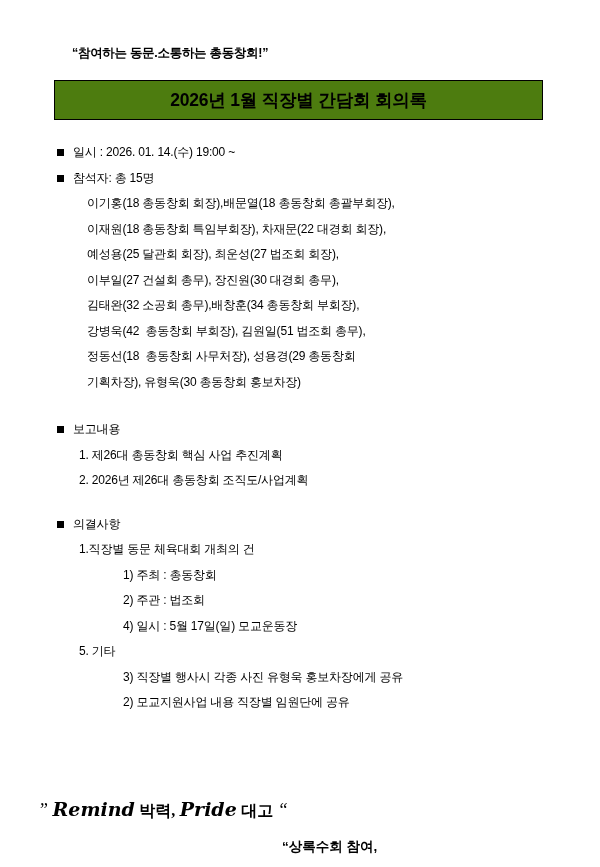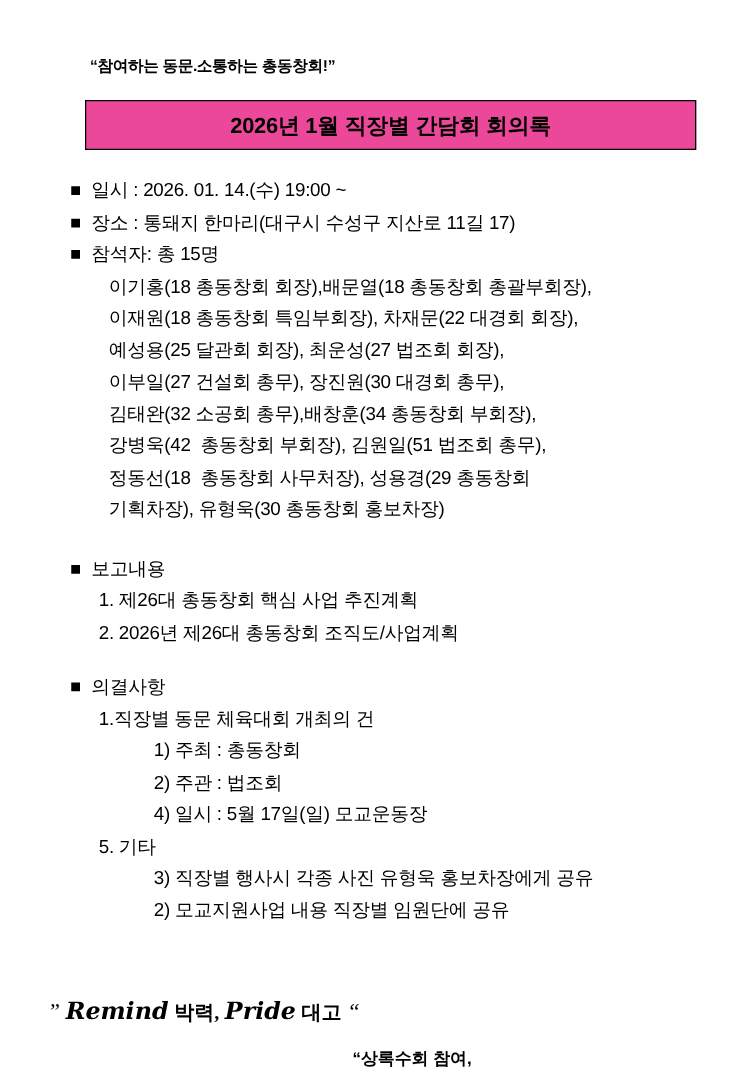--- a/index.html
+++ b/index.html
@@ -30,47 +30,47 @@
     top: 45px;
     font-size: 12.5px;
     font-weight: bold;
     letter-spacing: -0.3px;
     white-space: nowrap;
   }
 
   
   .title-box {
     position: absolute;
-    left: 68px;
+    left: 54px;
     top: 80px;
     width: 487px;
     height: 38px;
     border: 1px solid #000;
-    background: #ec4899;
+    background: #4d7c0f;
     display: flex;
     align-items: center;
     justify-content: center;
   }
   .title-box .title-text {
     font-size: 17.5px;
     font-weight: bold;
     letter-spacing: -0.2px;
     white-space: nowrap;
   }
 
   
   .body-area {
     position: absolute;
     left: 57px;
     top: 140px;
     width: 500px;
   }
 
   .line {
-    font-size: 15px;
+    font-size: 12px;
     line-height: 25.5px;
     letter-spacing: -0.2px;
     white-space: pre;
   }
   .bullet-line {
     display: flex;
     align-items: flex-start;
   }
   .sq {
     display: inline-block;
@@ -131,24 +131,20 @@
     <span class="title-text">2026년 1월 직장별 간담회 회의록</span>
   </div>
 
   <div class="body-area">
 
     <div class="bullet-line">
       <span class="sq"></span>
       <span class="line">일시 : 2026. 01. 14.(수) 19:00 ~</span>
     </div>
 
-    <div class="bullet-line">
-      <span class="sq"></span>
-      <span class="line">장소 : 통돼지 한마리(대구시 수성구 지산로 11길 17)</span>
-    </div>
 
     <div class="bullet-line">
       <span class="sq"></span>
       <span class="line">참석자: 총 15명</span>
     </div>
 
     <div class="indent1">
       <div class="line">이기홍(18 총동창회 회장),배문열(18 총동창회 총괄부회장),</div>
       <div class="line">이재원(18 총동창회 특임부회장), 차재문(22 대경회 회장),</div>
       <div class="line">예성용(25 달관회 회장), 최운성(27 법조회 회장),</div>

